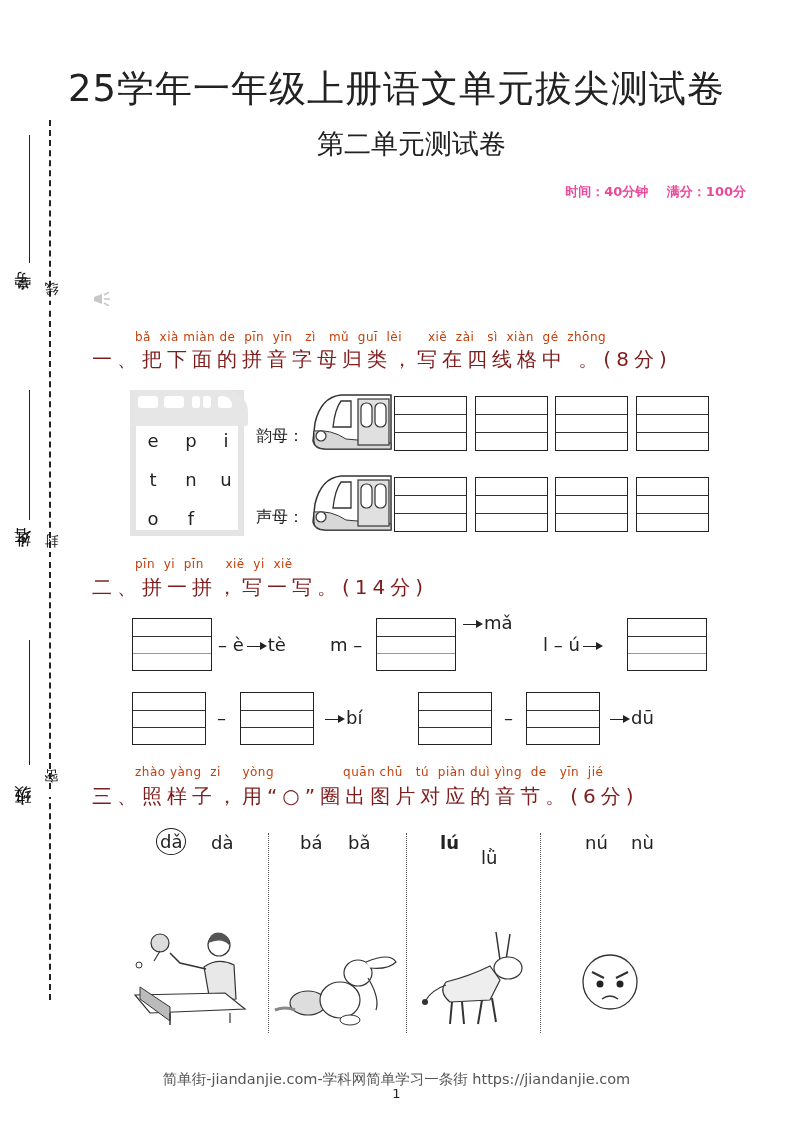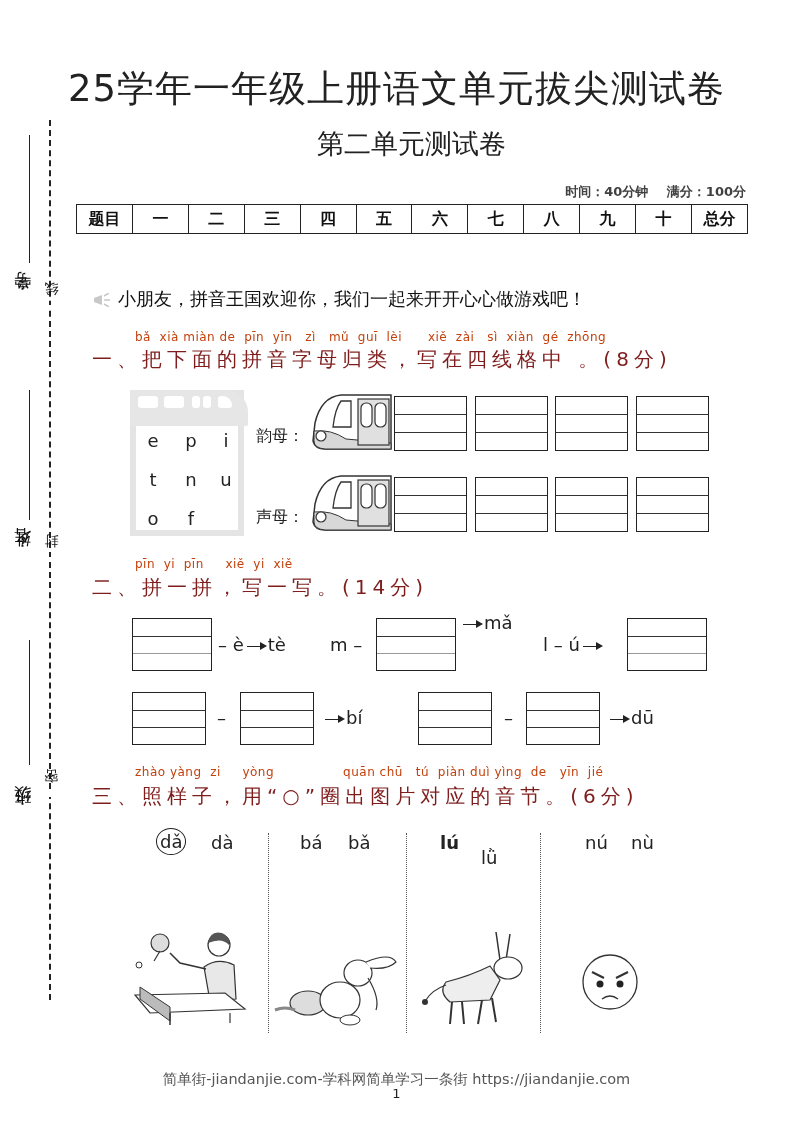--- a/index.html
+++ b/index.html
@@ -7,21 +7,21 @@
   body { position: relative; font-family: "DejaVu Sans", "Liberation Sans", sans-serif; color: #1a1a1a; }
 
   
   .margin-dash { position: absolute; left: 49px; top: 120px; width: 0; height: 880px; border-left: 2px dashed #222; }
   .margin-line { position: absolute; left: 29px; width: 0; border-left: 1.5px solid #222; }
   .margin-label { position: absolute; writing-mode: vertical-rl; transform: rotate(180deg); font-size: 17px; letter-spacing: 2px; color: #111; }
   .margin-seal { position: absolute; left: 42px; writing-mode: vertical-rl; transform: rotate(180deg); font-size: 14px; background: #fff; padding: 2px 0; color: #111; }
 
   .title { position: absolute; left: 0; width: 793px; top: 64px; text-align: center; font-size: 37px; letter-spacing: 1px; color: #222; font-family: "DejaVu Sans", sans-serif; }
   .subtitle { position: absolute; left: 0; width: 823px; top: 126px; text-align: center; font-size: 27px; color: #222; }
-  .meta { position: absolute; right: 47px; top: 183px; font-size: 13px; font-weight: bold; color: #404040; }
+  .meta { position: absolute; right: 47px; top: 183px; font-size: 13px; font-weight: bold; color: #ec4899; }
   .meta span { margin-left: 14px; }
 
   table.score { position: absolute; left: 76px; top: 204px; width: 672px; border-collapse: collapse; }
   table.score td { border: 1.5px solid #222; height: 29px; text-align: center; font-size: 16px; font-weight: bold; color: #111; }
   table.score td.head { width: 56px; }
 
   .welcome { position: absolute; left: 92px; top: 287px; font-size: 18px; color: #111; }
   .welcome .icon { display: inline-block; width: 20px; height: 14px; color: #bbb; font-size: 14px; vertical-align: middle; margin-right: 6px; }
 
   .pinyin { position: absolute; font-size: 12px; color: #c2410c; white-space: pre; letter-spacing: 0.5px; }
@@ -67,44 +67,30 @@
 
 <div class="title">25学年一年级上册语文单元拔尖测试卷</div>
 <div class="subtitle">第二单元测试卷</div>
 <div class="meta">
   <span>时间：40分钟</span>
   <span>满分：100分</span>
 </div>
 
 <table class="score">
   <tbody>
-      <tr>
-    <td class="head">题目</td>
-    <td>一</td>
-    <td>二</td>
-    <td>三</td>
-    <td>四</td>
-    <td>五</td>
-    <td>六</td>
-    <td>七</td>
-    <td>八</td>
-    <td>九</td>
-    <td>十</td>
-    <td class="head">总分</td>
-  </tr>
 </tbody>
   </table>
 
 <div class="welcome">
   <span class="icon">
     <svg width="20" height="14" viewBox="0 0 20 14">
         <path d="M2 5 L10 2 L10 12 L2 9 Z" fill="#c8c8c8"></path>
         <path d="M12 3 L17 0 M12 7 L18 7 M12 11 L17 14" stroke="#c8c8c8" stroke-width="1.5"></path>
       </svg>
-  </span><span>小朋友，拼音王国欢迎你，我们一起来开开心心做游戏吧！</span>
+  </span>
 </div>
 
 <div class="pinyin" style="left:135px;top:330px;">bǎ  xià miàn de  pīn  yīn   zì   mǔ  guī  lèi      xiě  zài   sì  xiàn  gé  zhōng</div>
 <div class="qtitle" style="left:92px;top:346px;">一、把下面的拼音字母归类，写在四线格中 。(8分)</div>
 
 <div class="letterbox"></div>
 <div class="train-top">
   <div class="win" style="left:8px;width:20px;"></div>
   <div class="win" style="left:34px;width:20px;"></div>
   <div class="win" style="left:62px;width:8px;"></div>

